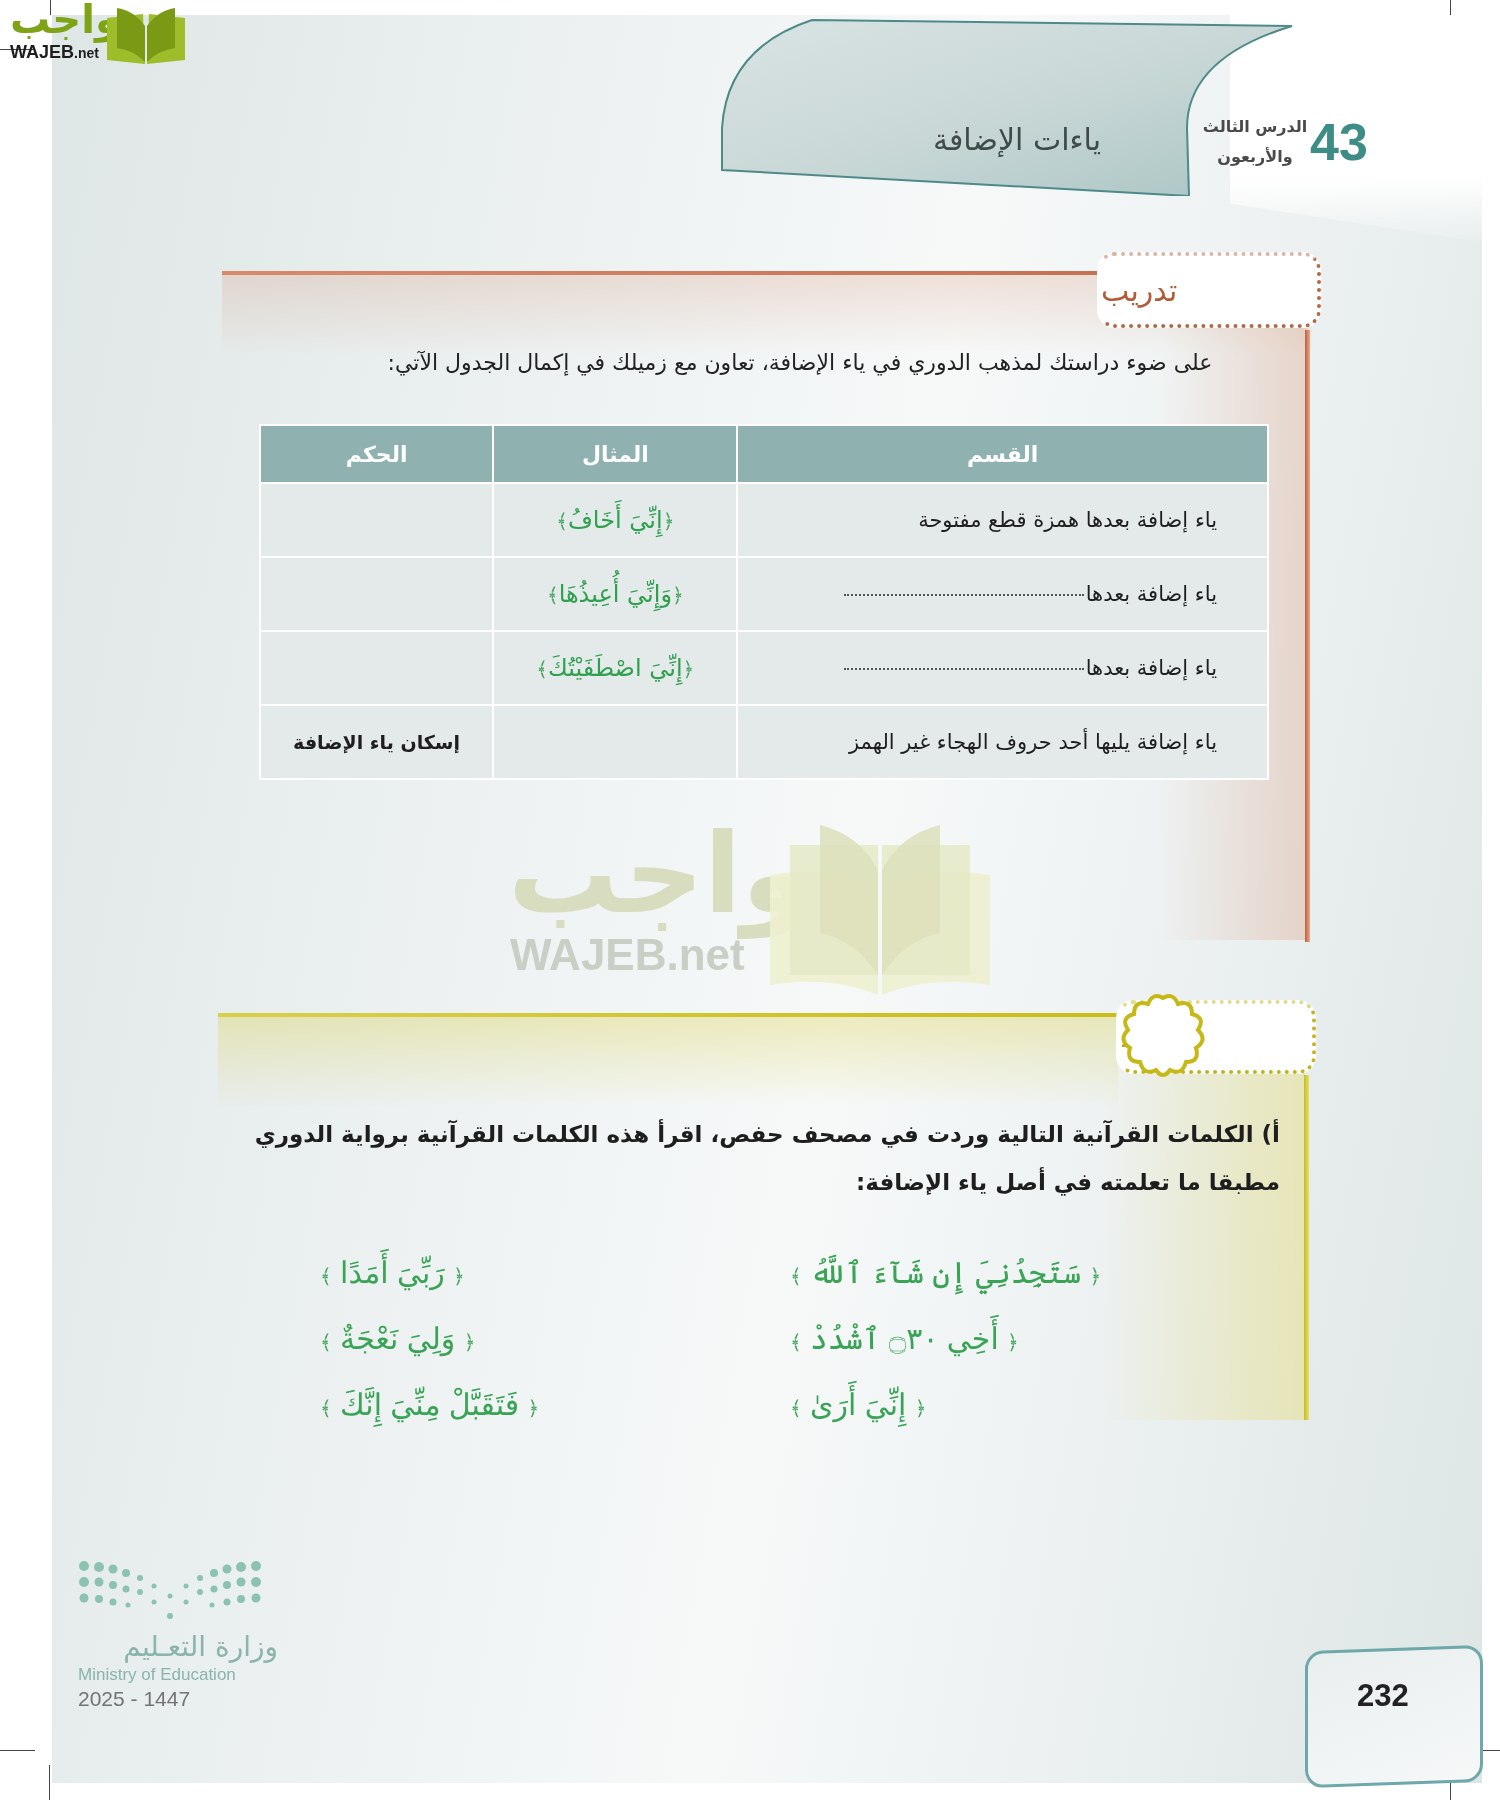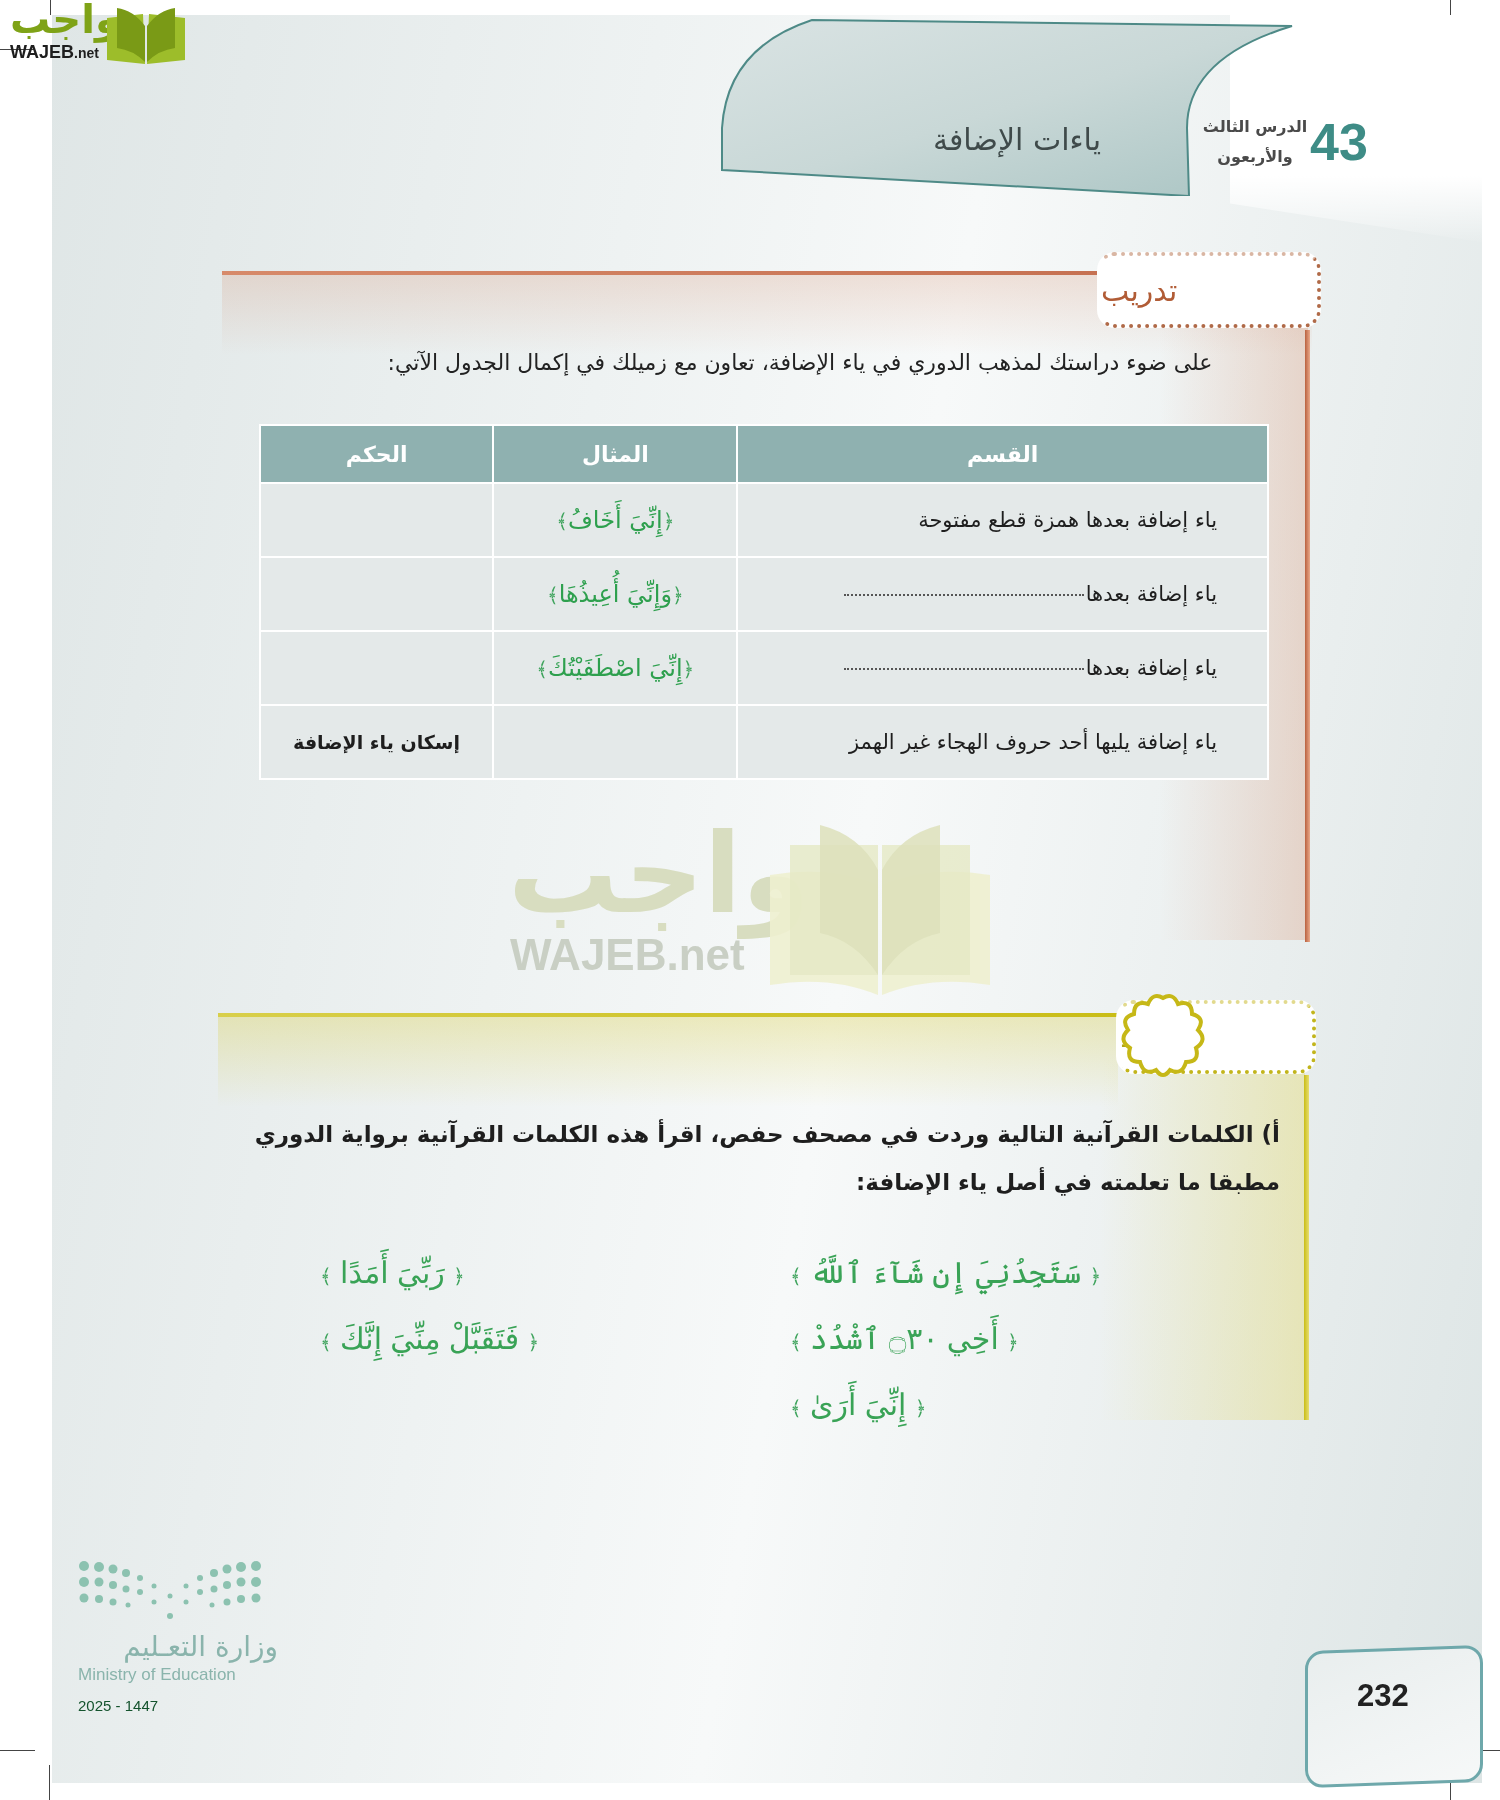--- a/index.html
+++ b/index.html
@@ -135,21 +135,21 @@
   .verses { position: absolute; direction: rtl; color: #39a356; font-family: Liberation Sans, sans-serif; font-size: 30px; text-align: left; }
   .verses-right { left: 790px; top: 1240px; width: 400px; }
   .verses-left { left: 320px; top: 1240px; width: 300px; }
   .verse { height: 66px; line-height: 66px; white-space: nowrap; }
 
   
   .moe { position: absolute; left: 78px; top: 1560px; width: 200px; }
   .moe-dots { display: block; }
   .moe-ar { font-size: 28px; color: #8ab4ac; direction: rtl; text-align: right; margin-top: 8px; }
   .moe-en { font-size: 17px; color: #8ab4ac; font-family: "Liberation Sans", sans-serif; margin-top: 2px; }
-  .moe-year { font-size: 15px; color: #14532d; font-family: "Liberation Sans", sans-serif; margin-top: 12px; }
+  .moe-year { font-size: 21px; color: #737373; font-family: "Liberation Sans", sans-serif; margin-top: 2px; }
 
   .page-num-box {
     position: absolute; left: 1305px; top: 1648px; width: 178px; height: 137px;
     border: 3px solid #6ea8ab; border-radius: 18px;
     background: linear-gradient(160deg, #e9eeee, #f6f8f8);
     transform: skewY(-2deg);
   }
   .page-num { position: absolute; left: 1357px; top: 1678px; font-size: 31px; font-weight: bold; color: #222; font-family: "Liberation Sans", sans-serif; }
 </style>
 </head>
@@ -268,20 +268,21 @@
   <div>مطبقا ما تعلمته في أصل ياء الإضافة:</div>
 </div>
 
 <div class="verses verses-right">
   <div class="verse"><span class="orn">﴿</span> <span>سَتَجِدُنِيَ إِن شَآءَ ٱللَّهُ</span> <span class="orn">﴾</span></div>
   <div class="verse"><span class="orn">﴿</span> <span>أَخِي ۝٣٠ ٱشْدُدْ</span> <span class="orn">﴾</span></div>
   <div class="verse"><span class="orn">﴿</span> <span>إِنِّيَ أَرَىٰ</span> <span class="orn">﴾</span></div>
 </div>
 <div class="verses verses-left">
   <div class="verse"><span class="orn">﴿</span> <span>رَبِّيَ أَمَدًا</span> <span class="orn">﴾</span></div>
+  <div class="verse"><span class="orn">﴿</span> <span>وَلِيَ نَعْجَةٌ</span> <span class="orn">﴾</span></div>
   <div class="verse"><span class="orn">﴿</span> <span>فَتَقَبَّلْ مِنِّيَ إِنَّكَ</span> <span class="orn">﴾</span></div>
 </div>
 
 <div class="moe">
   <svg class="moe-dots" width="184" height="62" viewBox="0 0 184 62">
     <g fill="#8cc2b0">
       <circle cx="6" cy="6" r="5"></circle>
         <circle cx="21" cy="7" r="5"></circle>
         <circle cx="35" cy="9" r="4.5"></circle>
         <circle cx="48" cy="13" r="4"></circle>

